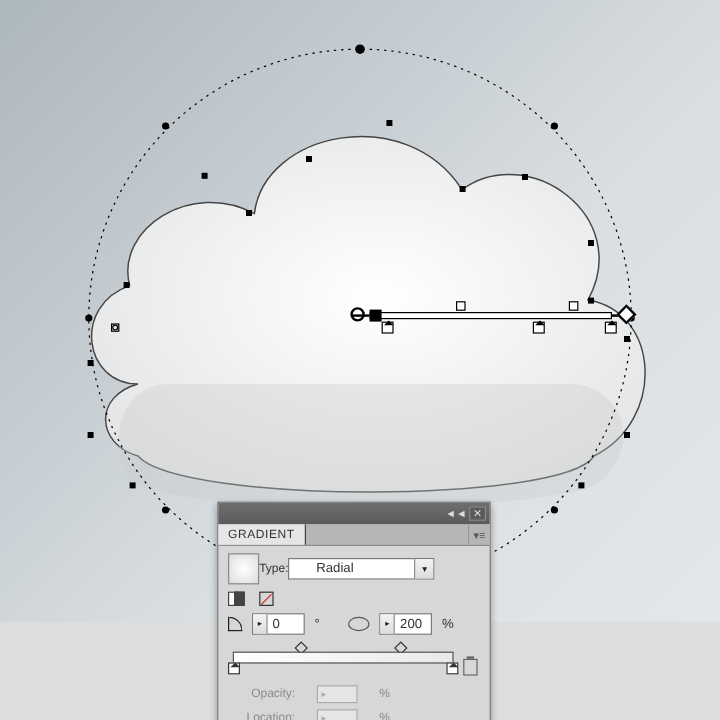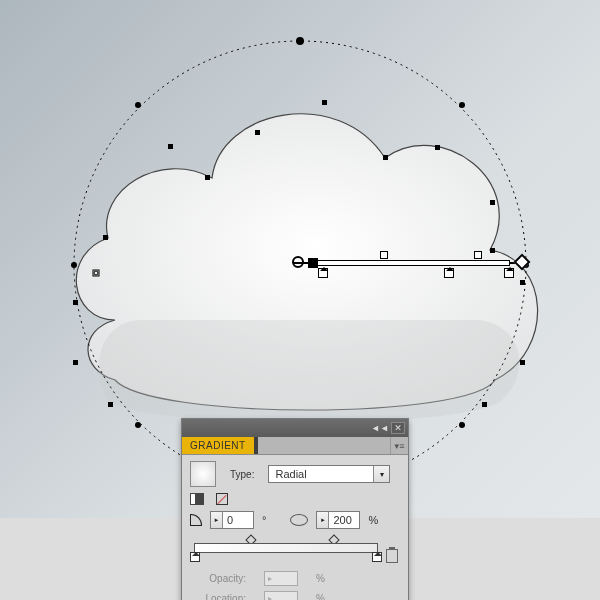--- a/index.html
+++ b/index.html
@@ -55,56 +55,57 @@
     width: 14px; height: 12px;
     line-height: 10px;
   }
   .panel-tabs {
     display: flex;
     background: #b6b6b6;
     border-bottom: 1px solid #8c8c8c;
   }
   .tab {
     padding: 3px 8px;
-    background: #eab308;
-    border-right: 4px solid #404040;
+    background: #e5e5e5;
+    border-right: 1px solid #404040;
     font-size: 10px;
     letter-spacing: 0.5px;
   }
   .panel-menu {
     margin-left: auto;
     width: 18px;
     display: flex; align-items: center; justify-content: center;
     border-left: 1px solid #9a9a9a;
     font-size: 9px;
     color: #555;
   }
   .panel-body {
     padding: 6px 8px 10px 8px;
     position: relative;
   }
-  .row { display: flex; align-items: center; gap: 14px; }
+  .row { display: flex; align-items: center; gap: 0; }
   .type-row { margin-bottom: 6px; }
   .swatch {
     width: 26px; height: 26px;
     border: 1px solid #8a8a8a;
     background: radial-gradient(circle at 50% 50%, #ffffff 0%, #dcdcdc 100%);
   }
   .field-label { font-size: 10px; color: #333; }
   .select {
     display: flex; align-items: stretch;
     border: 1px solid #7a7a7a;
     background: #ffffff;
     height: 18px;
   }
   .select .sel-text {
     padding: 0 6px;
     font-size: 11px;
     display: flex; align-items: center;
-    width: 104px;
+    width: 88px;
+    margin-left: 16px;
   }
   .select .sel-caret {
     width: 16px;
     border-left: 1px solid #8a8a8a;
     background: linear-gradient(#f3f3f3,#dcdcdc);
     display: flex; align-items: center; justify-content: center;
     font-size: 8px; color: #222;
   }
   .mini-icons { margin: 4px 0 6px 0; gap: 10px; }
   .mini-icons .mi {

